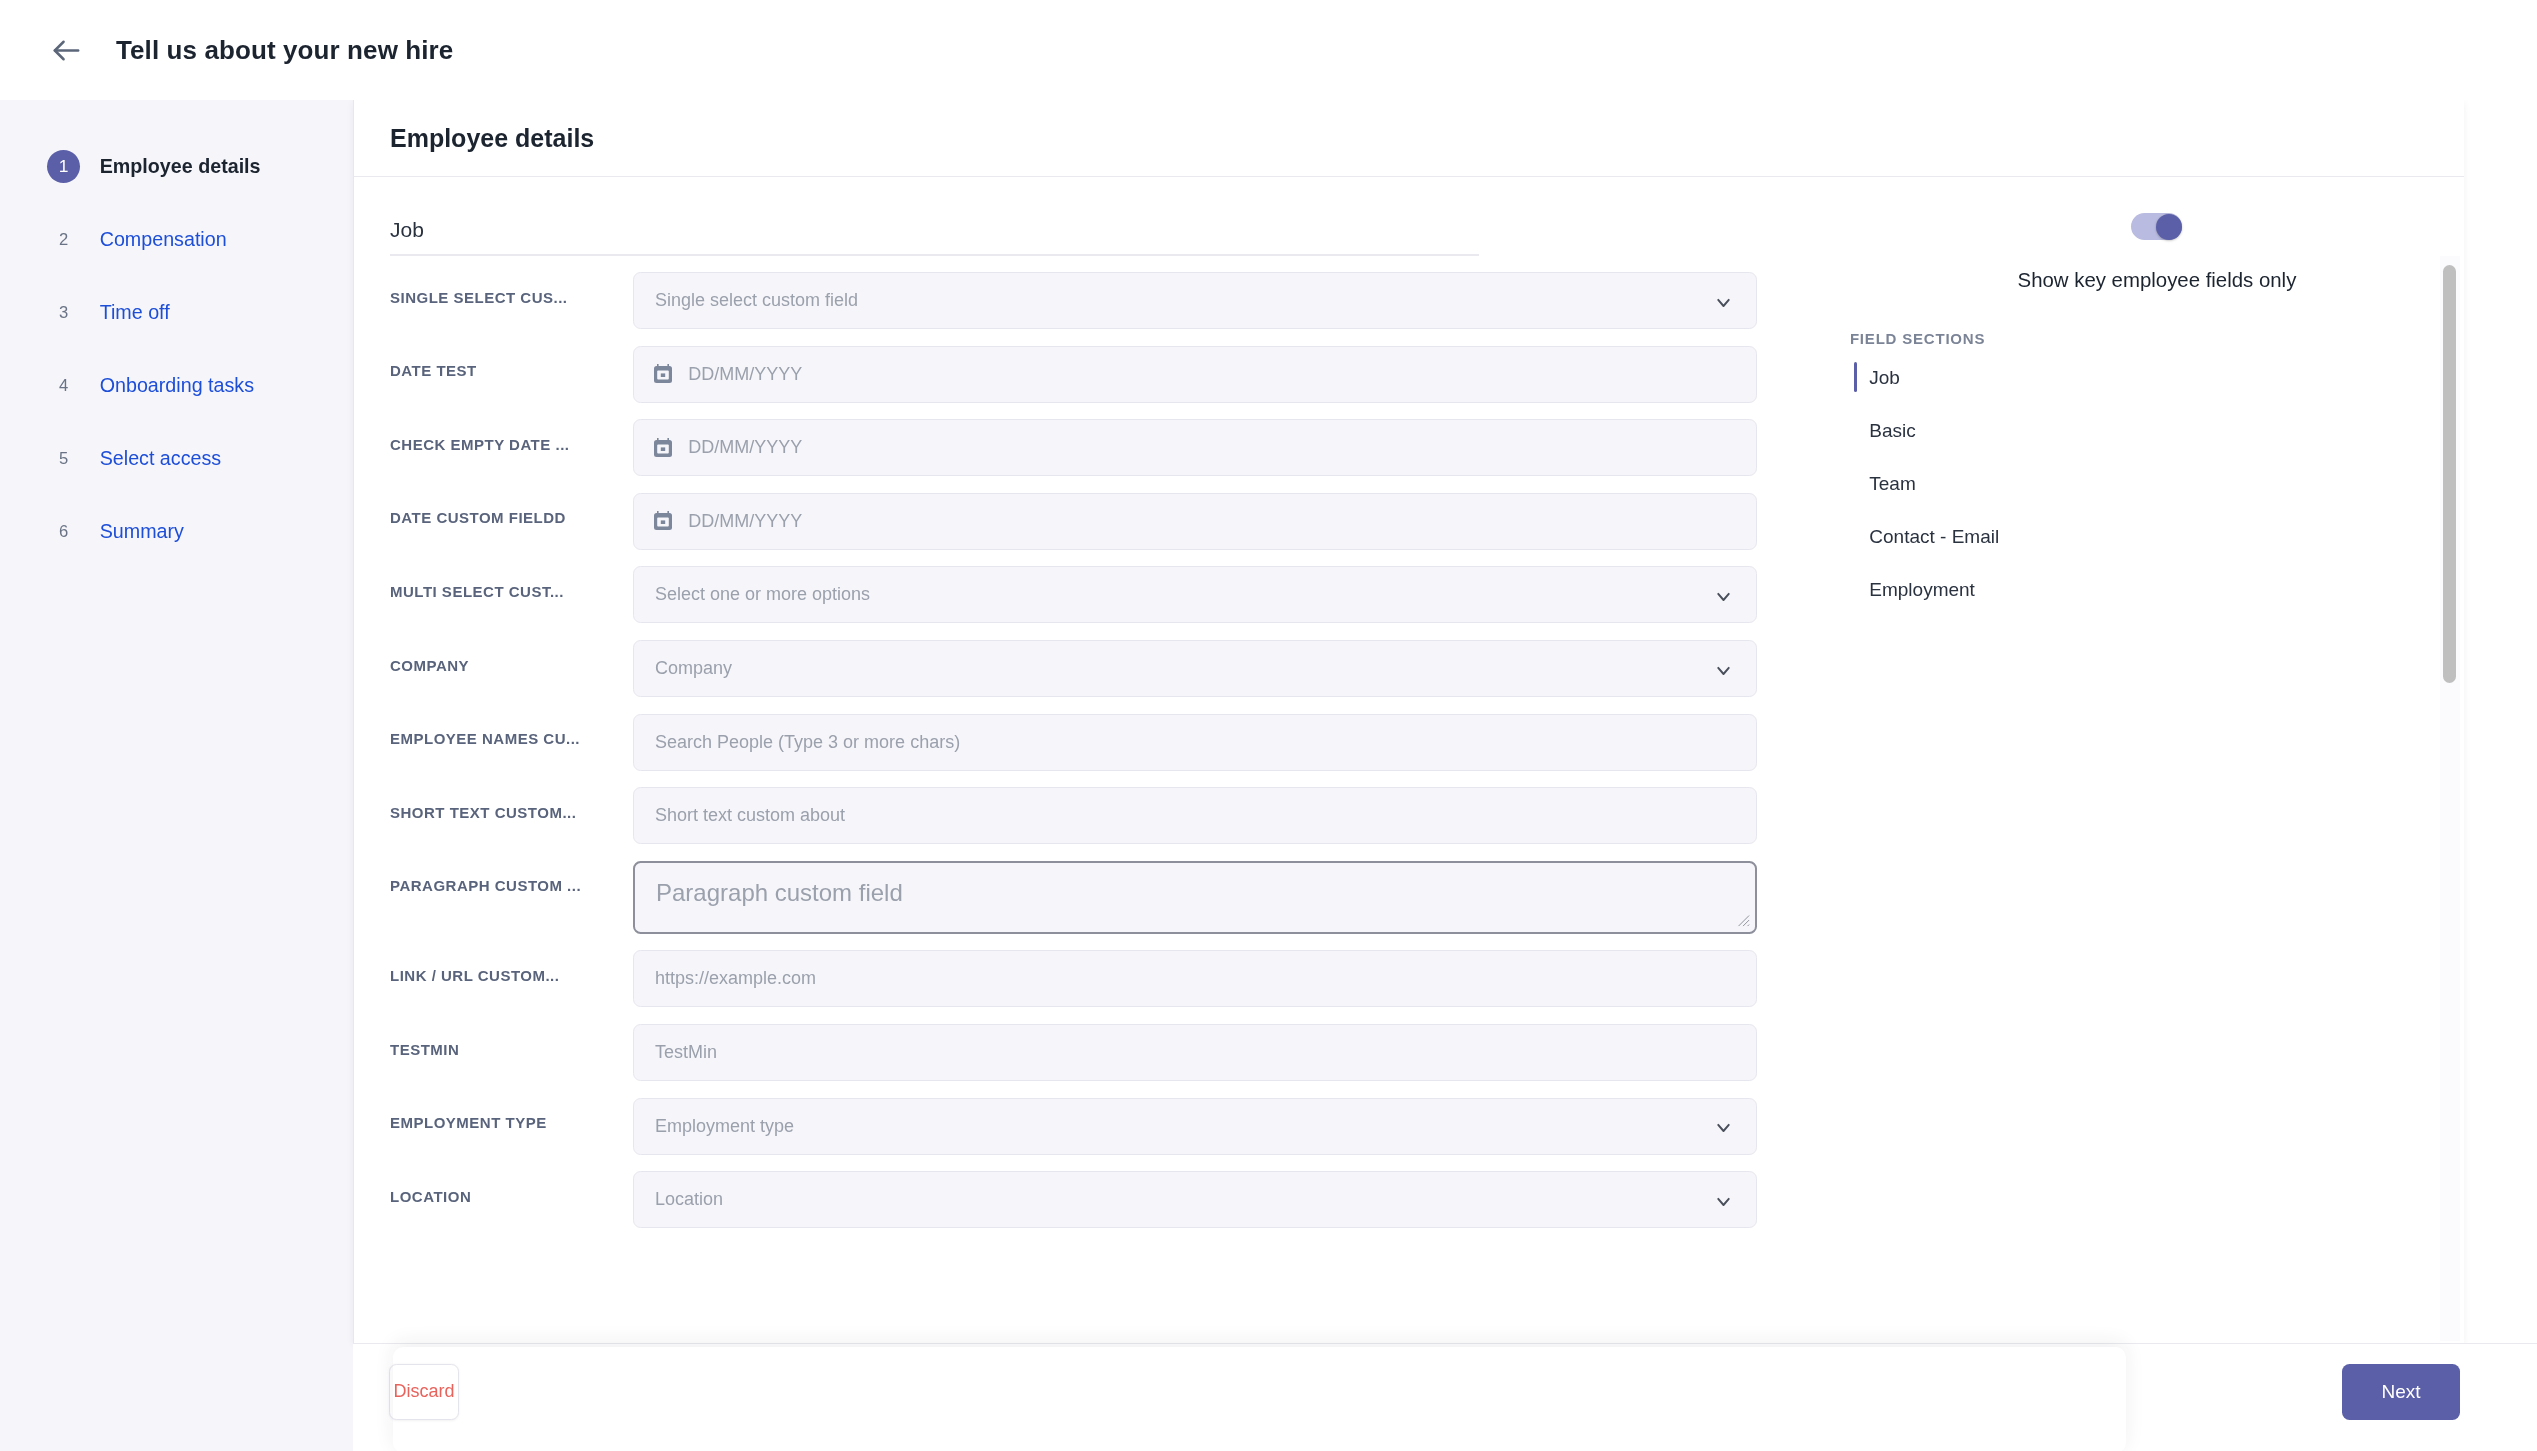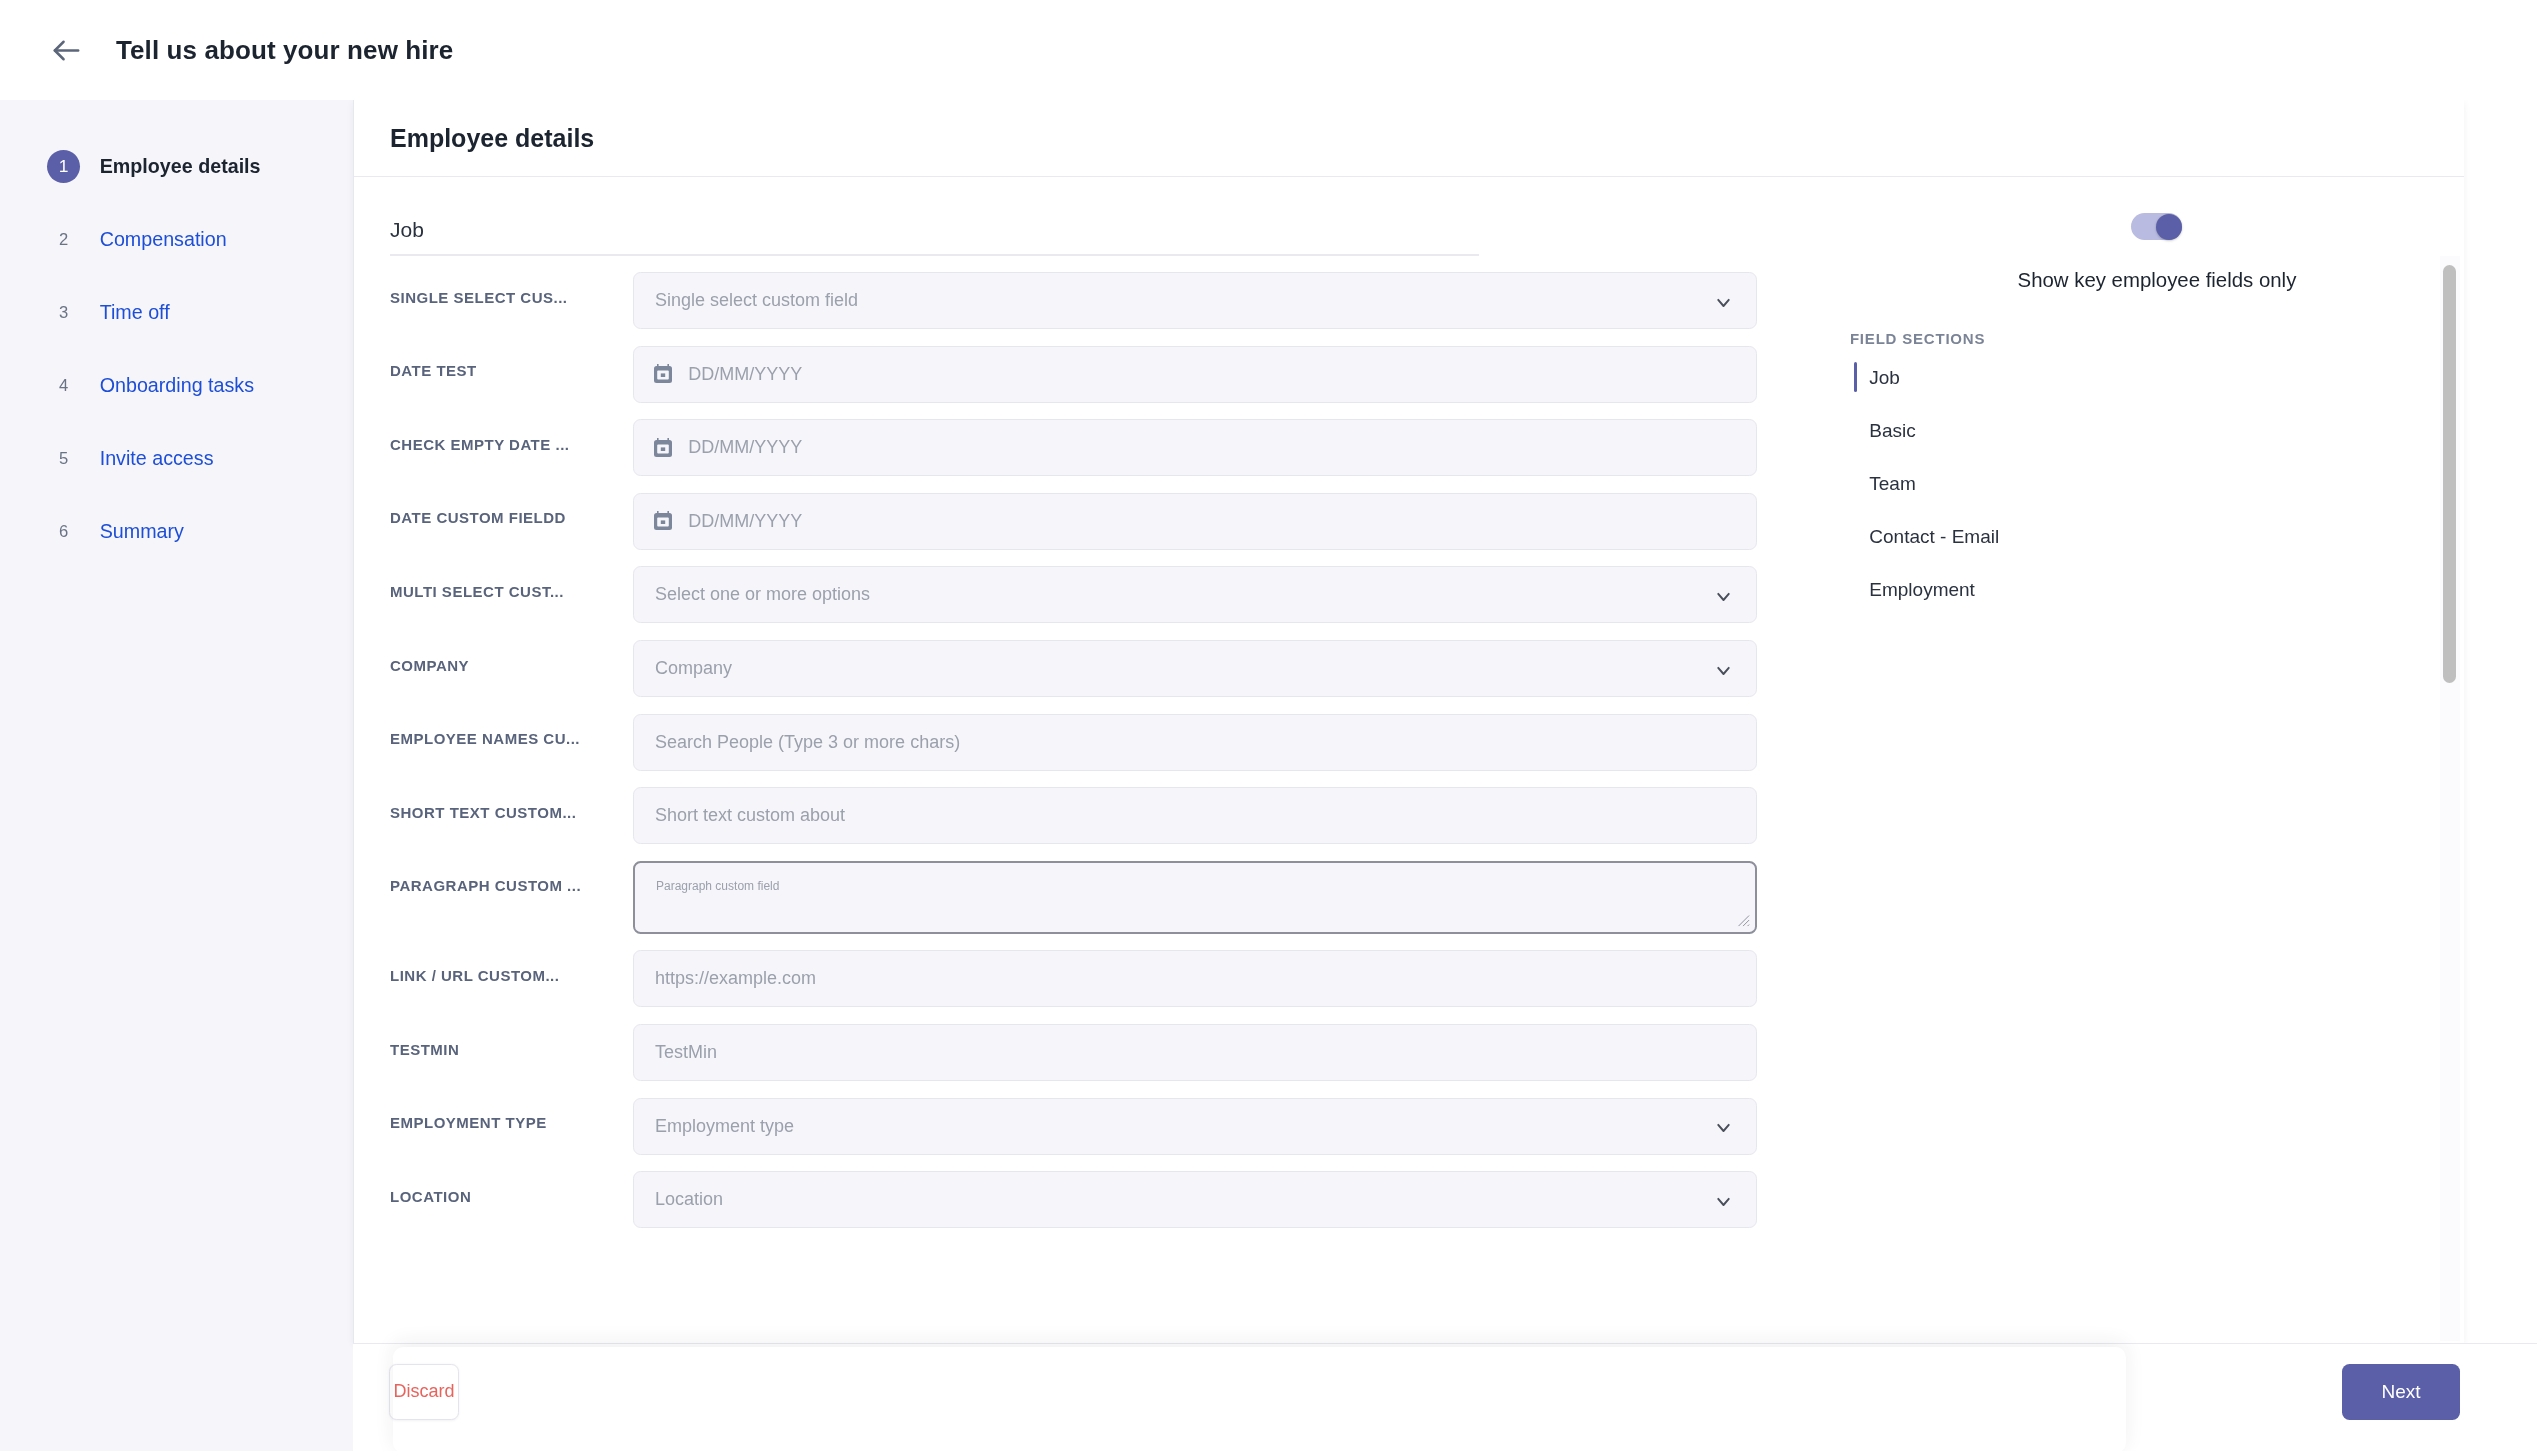--- a/index.html
+++ b/index.html
@@ -83,21 +83,21 @@
     position: absolute; right: 23px; top: 18px;
     width: 23px; height: 23px; border-radius: 5.3px; background: #d04a3c;
     display: flex; align-items: center; justify-content: center; gap: 2.3px; cursor: pointer;
   }
   .dots-btn i { width: 3px; height: 3px; border-radius: 50%; background: #ffffff; display: block; }
 
   .ta {
     width: 1124px; height: 73px; border: 2.3px solid #8d909b; border-radius: 7.6px;
     background: #f6f6fa; padding: 16.6px 21px; position: relative;
   }
-  .ta .ph { font-size: 12px; color: #9aa0ac; }
+  .ta .ph { font-size: 24px; color: #9aa0ac; }
   .ta-grip { position: absolute; right: 4.5px; bottom: 3.8px; width: 16.6px; height: 16.6px; cursor: nwse-resize; }
   .ta-grip svg { display: block; }
 
   
   .sidepanel { position: relative; width: 628px; padding: 36px 0 0 0; }
   .toggle-row { display: flex; align-items: center; gap: 29px; padding-left: 13.6px; flex-direction: column; }
   .toggle {
     width: 51px; height: 27px; border-radius: 13.6px; background: #b9bbe0;
     position: relative; flex: 0 0 auto; cursor: pointer;
   }
@@ -186,21 +186,21 @@
     <div class="step">
       <div class="step-num">3</div>
       <div class="step-label">Time off</div>
     </div>
     <div class="step">
       <div class="step-num">4</div>
       <div class="step-label">Onboarding tasks</div>
     </div>
     <div class="step">
       <div class="step-num">5</div>
-      <div class="step-label">Invite access</div>
+      <div class="step-label">Select access</div>
     </div>
     <div class="step">
       <div class="step-num">6</div>
       <div class="step-label">Summary</div>
     </div>
   </div>
 
   <div class="card">
     <div class="card-header">
       <div class="card-title">Employee details</div>

